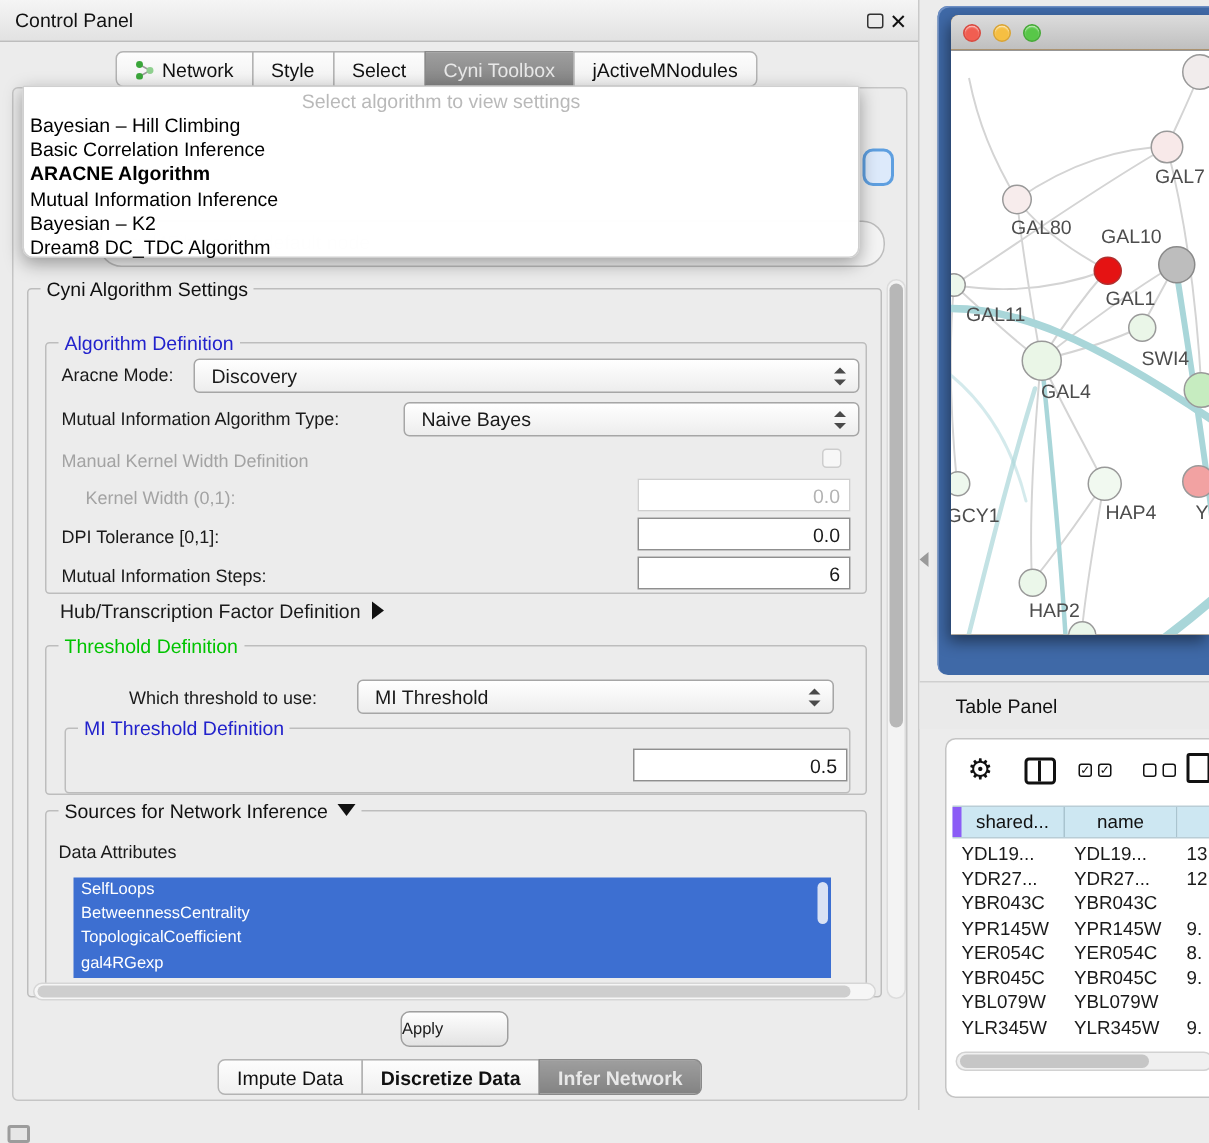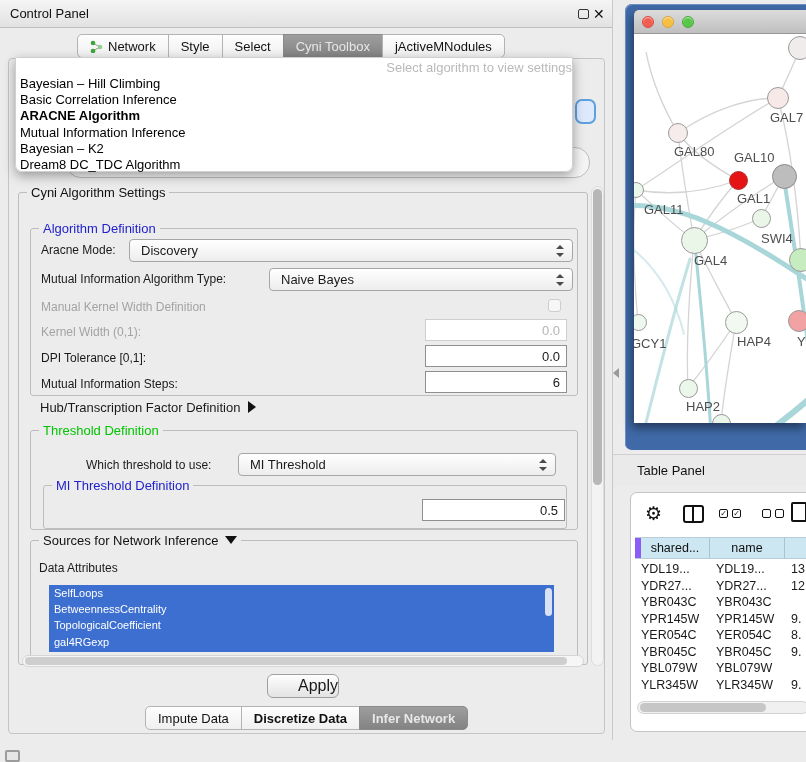--- a/index.html
+++ b/index.html
@@ -25,21 +25,21 @@
   
   #cp-outer{position:absolute;left:8px;top:58px;width:597px;height:676px;border:1px solid #c5c5c5;border-radius:4px;background:#ececec}
 
   
   #ghost-combo{position:absolute;left:66px;top:147px;width:524px;height:31px;border:1px solid #bdbdbd;border-radius:15px;background:#f4f4f4}
   #ghost-combo span{display:block;margin:6px 0 0 20px;font-size:13px;color:#cbcbcb}
   #ghost-btn{position:absolute;left:575px;top:99px;width:21px;height:25px;border:2px solid #5e9fe0;border-radius:7px;background:#ddeafb}
 
   
   #algo-popup{position:absolute;left:15px;top:57px;width:558px;height:115px;background:rgba(255,255,255,.98);border:1px solid #d0d0d0;border-radius:1px 1px 7px 7px;box-shadow:0 4px 12px rgba(0,0,0,.35);z-index:30}
-  #popup-placeholder{height:18px;text-align:right;font-size:13px;color:#b9b9b9;padding-top:2px}
+  #popup-placeholder{height:18px;text-align:center;font-size:13px;color:#b9b9b9;padding-top:2px}
   .popup-item{font-size:13px;line-height:16.2px;padding-left:4px;color:#000}
   .popup-item.bold{font-weight:bold}
 
   
   .group{position:absolute;border:1px solid #bdbdbd;border-radius:3px}
   .group-title{position:absolute;top:-8px;left:8px;background:#ececec;padding:0 4px;font-size:13px;line-height:15px;white-space:nowrap}
   .t-black{color:#111}.t-blue{color:#2222cc}.t-green{color:#00c400}
 
   .lbl{position:absolute;font-size:12px;font-weight:normal;color:#1a1a1a;white-space:nowrap}
   .lbl.dis{color:#a3a3a3}
@@ -58,21 +58,21 @@
   .attr-item{font-size:11px;line-height:16.2px;color:#fff;padding-left:5px;white-space:nowrap}
   #attr-vscroll{position:absolute;right:2px;top:3px;width:7px;height:28px;background:#d9e2f4;border-radius:4px}
 
   
   #cp-vscroll{position:absolute;left:591px;top:186px;width:13px;height:480px;background:#f3f3f3;border:1px solid #dcdcdc;border-radius:7px}
   #cp-vscroll .thumb{position:absolute;left:1px;top:2px;width:9px;height:296px;background:#b7b7b7;border-radius:5px}
   #cp-hscroll{position:absolute;left:22px;top:655px;width:562px;height:12px;background:#f6f6f6;border:1px solid #d6d6d6;border-radius:6px}
   #cp-hscroll .thumb{position:absolute;left:2px;top:1px;width:542px;height:8px;background:#cecece;border-radius:4px}
 
   
-  #apply-btn{position:absolute;left:267px;top:674px;width:72px;height:24px;border:1px solid #9f9f9f;border-radius:6px;background:linear-gradient(#fefefe,#e3e3e3);font-size:16px;text-align:right;line-height:22px}
+  #apply-btn{position:absolute;left:267px;top:674px;width:72px;height:24px;border:1px solid #9f9f9f;border-radius:6px;background:linear-gradient(#fefefe,#e3e3e3);font-size:11px;text-align:left;line-height:22px}
   #bottom-tabs{position:absolute;left:145px;top:706px;height:24px;display:flex}
 
   
   #net-frame{position:absolute;left:625px;top:4px;width:181px;height:446px;background:#3f69a7;border-radius:7px 0 0 7px;box-shadow:inset 1px 1px 0 #6e8fc4}
   #net-window{position:absolute;left:9px;top:6px;width:172px;height:413px;background:#a16207;border-radius:5px 0 0 0;box-shadow:-2px 5px 10px rgba(0,0,0,.45)}
   #net-titlebar{position:absolute;left:0;top:0;width:100%;height:24px;background:linear-gradient(#dcdcdc,#bfbfbf);border-radius:5px 0 0 0;border-bottom:1px solid #979797}
   .tl{position:absolute;top:6px;width:12px;height:12px;border-radius:50%;box-shadow:inset 0 1px 1px rgba(255,255,255,.65)}
   #tl-close{left:8px;background:#f15e51;border:1px solid #d84a40}
   #tl-min{left:28px;background:#f6bf42;border:1px solid #d9a435}
   #tl-zoom{left:48px;background:#58c748;border:1px solid #46a938}
@@ -174,21 +174,21 @@
       <span>Discovery</span>
       <span class="spin"></span>
     </div>
     <span class="lbl" style="left:10px;top:43px">Mutual Information Algorithm Type:</span>
     <div class="combo" style="left:238px;top:39px;width:304px">
       <span>Naive Bayes</span>
       <span class="spin"></span>
     </div>
     <span class="lbl dis" style="left:10px;top:71px">Manual Kernel Width Definition</span>
     <span class="checkbox" style="left:517px;top:70px"></span>
-    <span class="lbl dis" style="left:10px;top:96px">Kernel Width (0,1):</span>
+    <span class="lbl dis" style="left:26px;top:96px">Kernel Width (0,1):</span>
     <div class="field dis" style="left:394px;top:90px;width:142px">0.0</div>
     <span class="lbl" style="left:10px;top:122px">DPI Tolerance [0,1]:</span>
     <div class="field" style="left:394px;top:116px;width:142px">0.0</div>
     <span class="lbl" style="left:10px;top:148px">Mutual Information Steps:</span>
     <div class="field" style="left:394px;top:142px;width:142px">6</div>
   </div>
 
   <div class="abs" style="left:40px;top:400px;font-size:13px">
     <span>Hub/Transcription Factor Definition</span><span class="tri-right"></span>
   </div>

